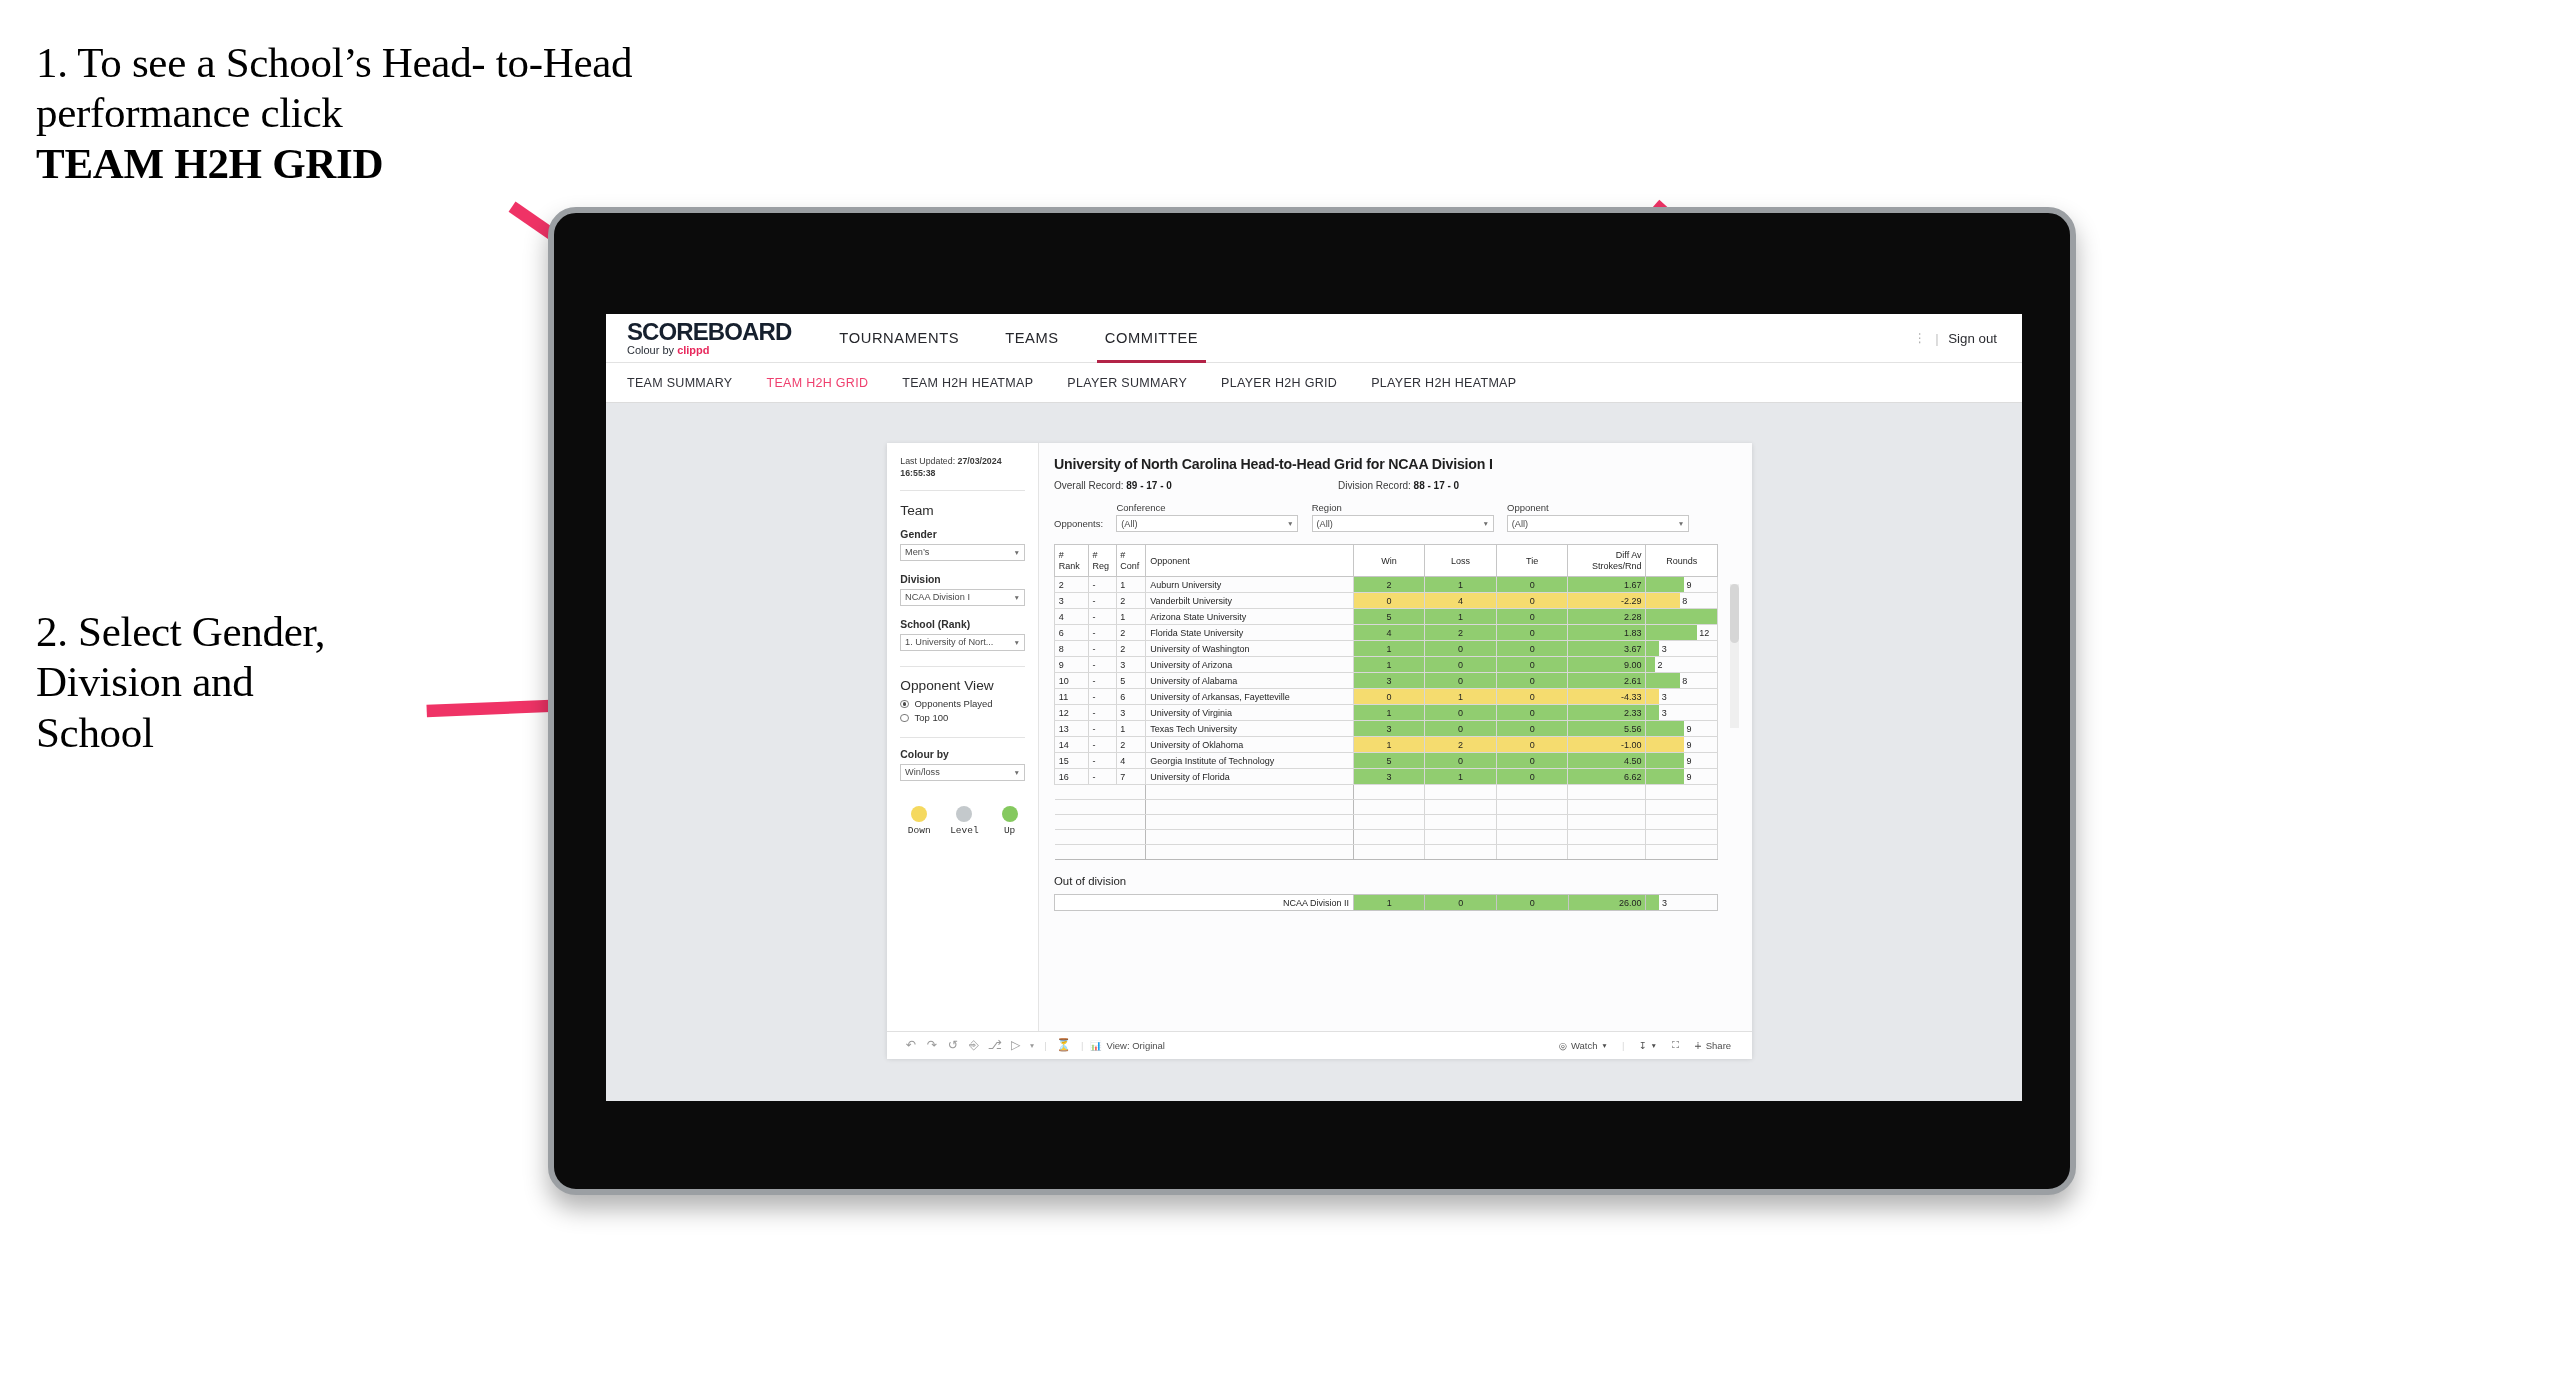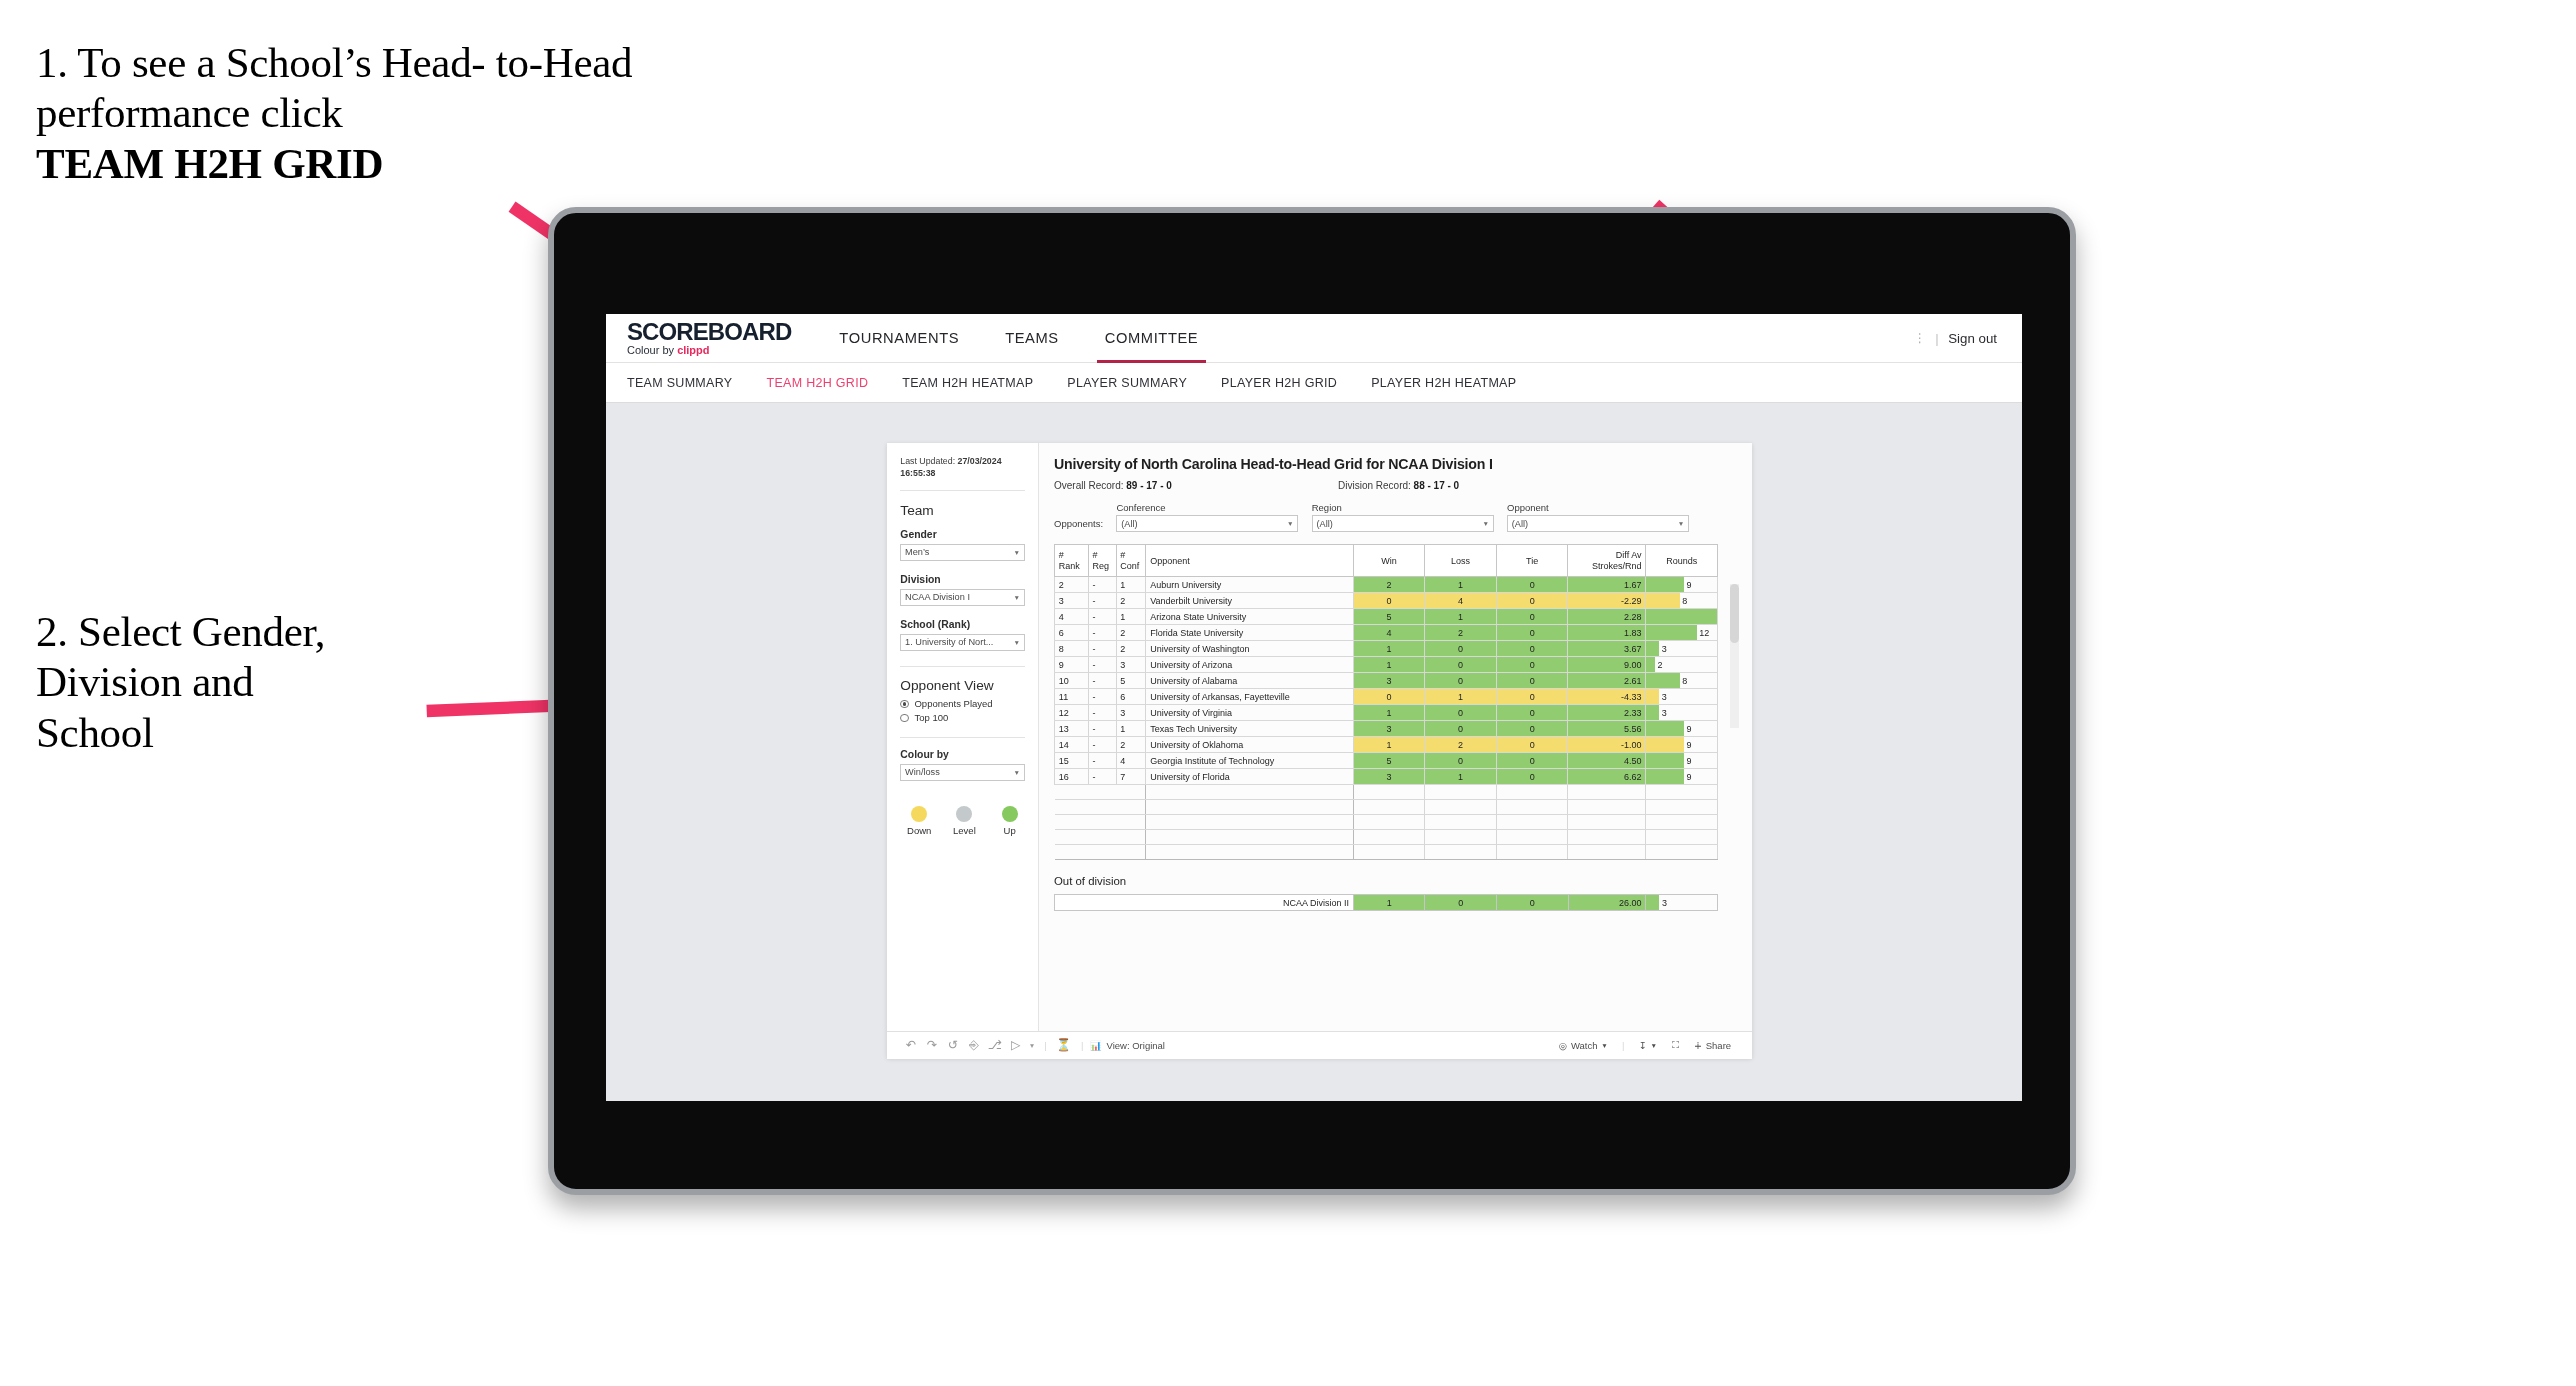--- a/index.html
+++ b/index.html
@@ -120,21 +120,21 @@
   .field { margin-bottom: 13px; }
   .radio-row { display:flex; align-items:center; gap:5.7px; margin-bottom: 2.8px; font-size:9.5px; color:#333; cursor:pointer;}
   .radio {
     width:8.5px; height:8.5px; border-radius:50%; border:1.3px solid #7b7b7b;
     display:inline-block; position:relative; flex:none;
   }
   .radio.on::after {
     content:""; position:absolute; left:1.5px; top:1.5px;
     width:3.4px; height:3.4px; border-radius:50%; background:#4a4a4a;
   }
-  .legend-row { display:flex; gap:15px; margin-top: 25px; padding-left: 3.8px;}
+  .legend-row { display:flex; gap:15px; margin-top: 25px; padding-left: 3.8px; font-family: Liberation Mono, monospace;}
   .legend-item { text-align:center; width:32px; }
   .legend-dot { width:16px; height:16px; border-radius:50%; margin:0 auto 3.8px auto; }
   .legend-cap { font-size: 9.5px; color:#2f2f2f; }
 
   
   #content { flex:1; padding: 13.3px 17px 0 15px; min-width:0; position:relative;}
   .viz-title { font-size: 14.2px; color:#1f1f1f; font-weight:600; letter-spacing:-0.2px; }
   .records { display:flex; margin-top: 7.6px; font-size: 10px; color:#3a3a3a; }
   .records b { font-weight:700; color:#1c1c1c; }
   .rec-overall { width: 284px; }

